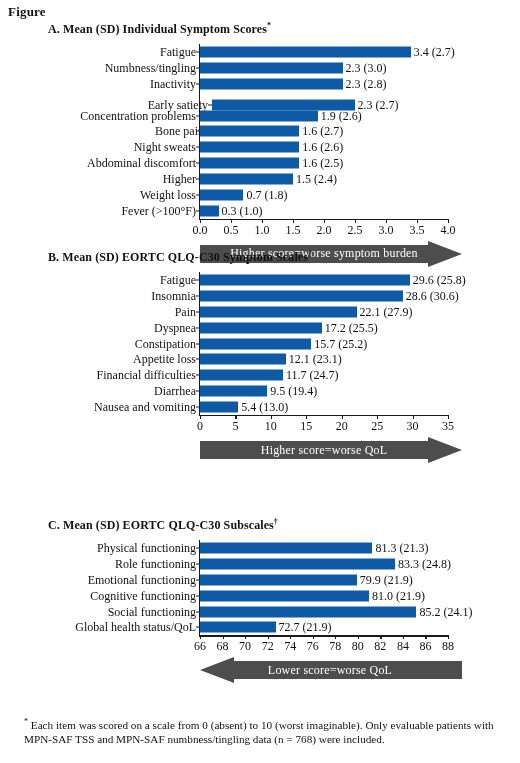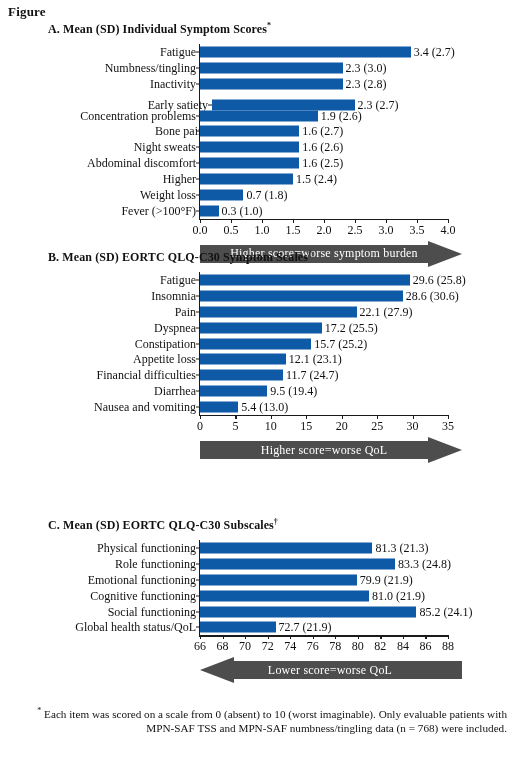--- a/index.html
+++ b/index.html
@@ -59,21 +59,21 @@
     display:flex;align-items:center;justify-content:center;
     color:#ffffff;font-size:12px;letter-spacing:.2px;
     padding-right:14px;box-sizing:border-box;
   }
   .arrow-text.left{padding-right:16px;padding-left:14px;}
 
   .footnotes{
     position:absolute;left:8px;top:702px;width:504px;
     font-size:11.2px;line-height:1.28;
   }
-  .footnotes p{margin:5px;text-align:right;}
+  .footnotes p{margin:16px;}
   .footnotes sup{font-size:8px;vertical-align:super;line-height:0;}
 </style>
 </head>
 <body>
 
 <div class="fig-title">Figure</div>
 
 <div id="panelA" class="panel" style="top:22px;">
     <div class="panel-title" style="top:0px;">A. Mean (SD) Individual Symptom Scores<sup>*</sup></div>
     <div class="yaxis" style="top:22px;height:174.9px;"></div>

